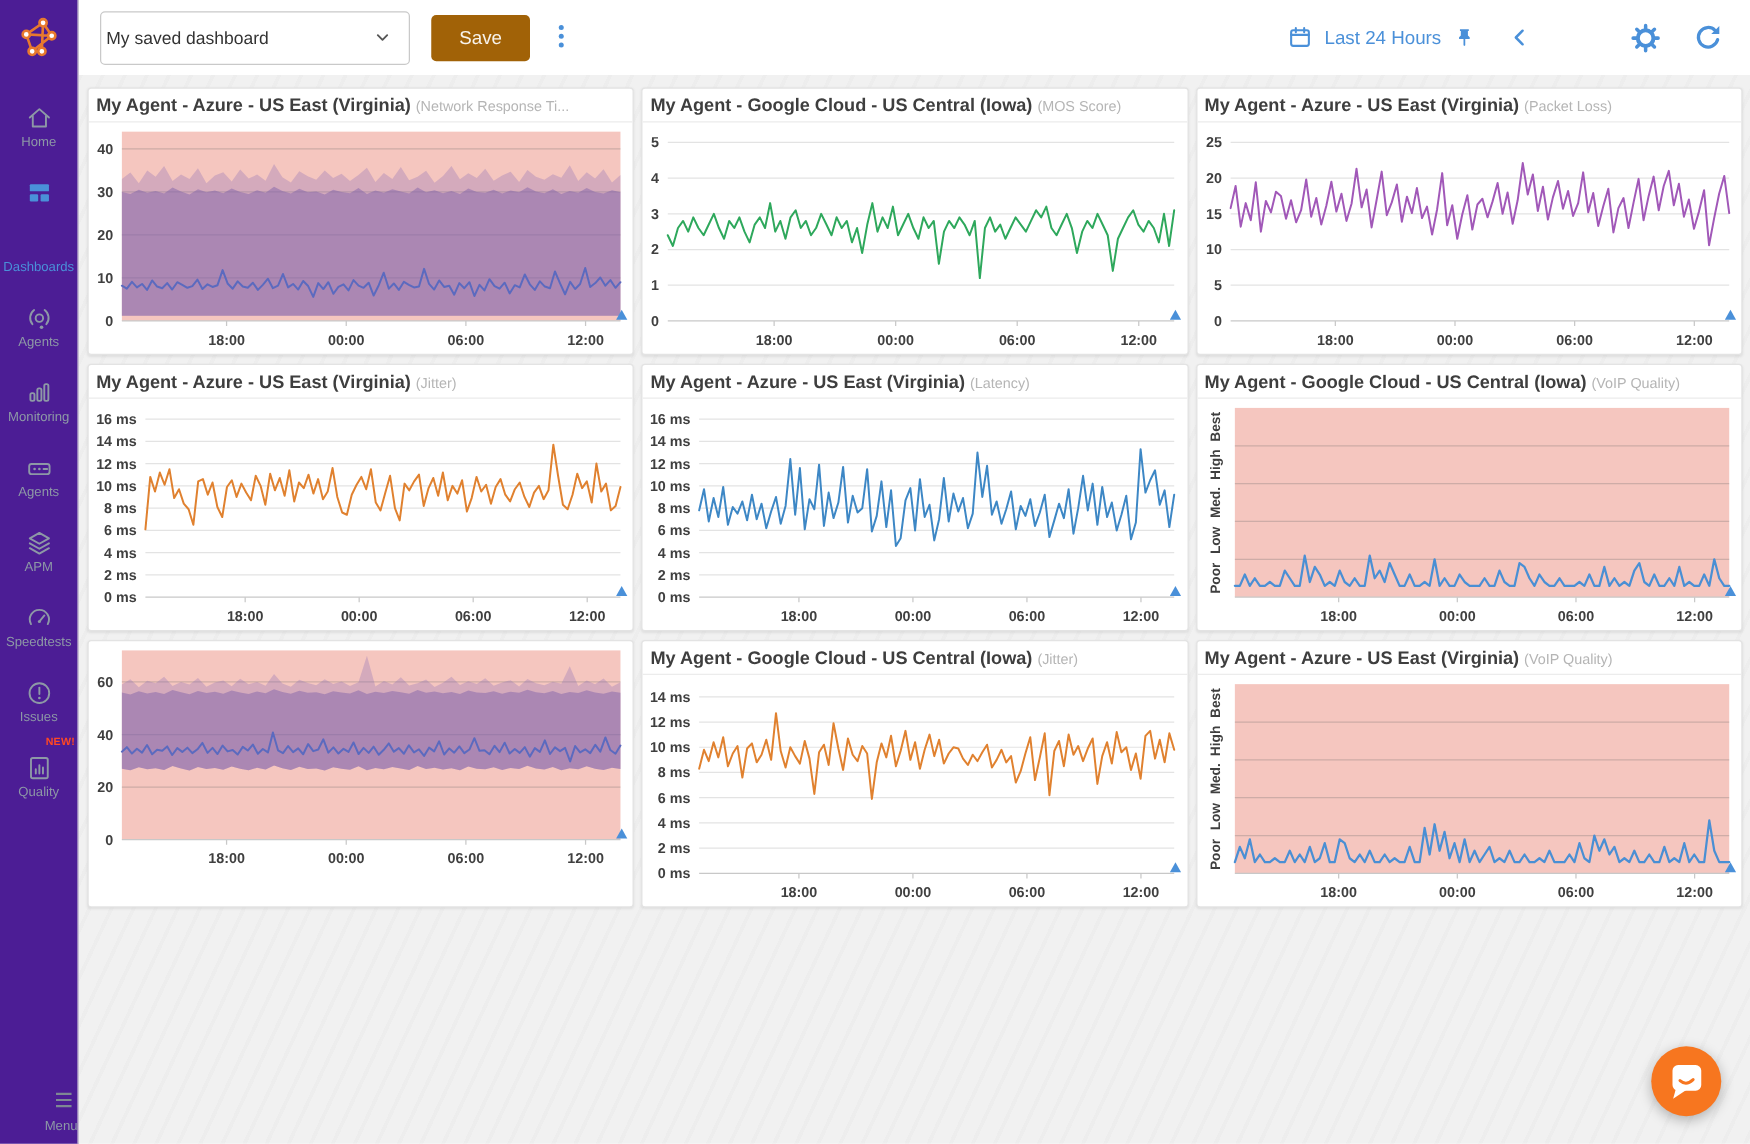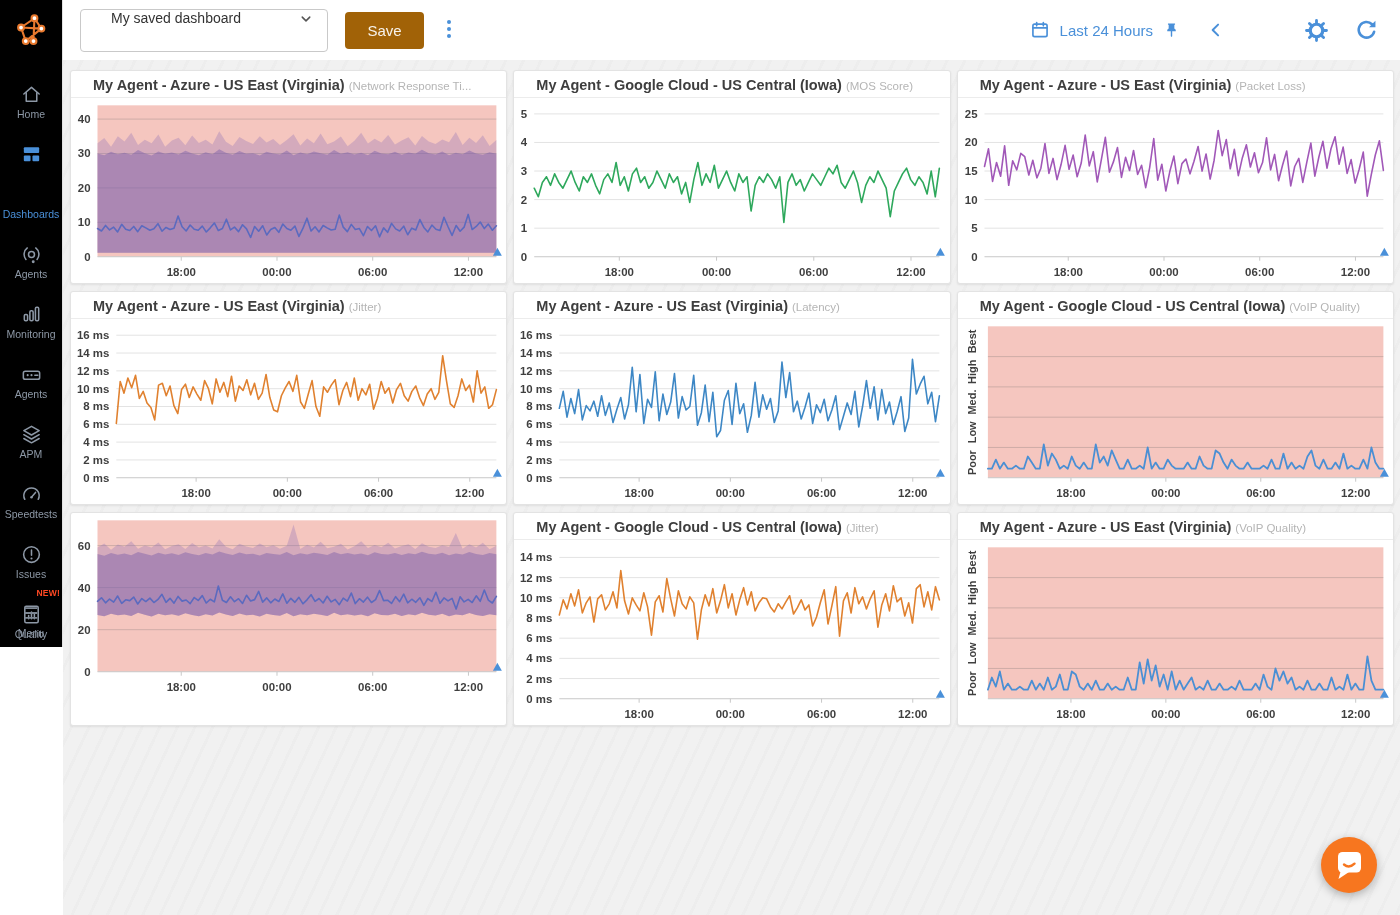--- a/index.html
+++ b/index.html
@@ -1,44 +1,44 @@
 <!DOCTYPE html>
 <html><head>
 <meta charset="utf-8">
 <style>
   * { margin:0; padding:0; box-sizing:border-box; }
   html,body { width:1400px; height:915px; overflow:hidden;
     font-family:"Liberation Sans", sans-serif; background:#fff; }
 
   
-  .sidebar { position:absolute; left:0; top:0; width:63px; height:647px;
-    background:#000000; border-right:1px solid #e2e2e2; z-index:30; }
+  .sidebar { position:absolute; left:0; top:0; width:63px; height:915px;
+    background:#4c1d95; border-right:1px solid #e2e2e2; z-index:30; }
   .logo-box { height:60px; display:flex; align-items:center; justify-content:center; }
   .nav { display:flex; flex-direction:column; align-items:center; margin-top:12px; }
   .nav-item { width:100%; padding:11px 0 12px; text-align:center; cursor:pointer; }
   .nav-item .ic { display:block; margin:0 auto 3px; width:23px; height:23px; }
   .nav-item .lbl { font-size:10.5px; color:#8d98a6; display:block; line-height:11px; }
   .nav-item svg { stroke:#8d98a6; fill:none; stroke-width:1.6; stroke-linecap:round; stroke-linejoin:round; }
   .nav-item svg .f { fill:#8d98a6; stroke:none; }
   .nav-item.active .lbl { color:#4a90d9;margin-top:43px; }
   .nav-item.active svg { stroke:#4a90d9; }
   .nav-item.active svg .f { fill:#4a90d9; }
   .nav-item.rel { position:relative; }
   .new-badge { position:absolute; top:-4px; right:2px; font-size:8.5px; font-weight:800;
     color:#ff4823; letter-spacing:.2px; }
-  .menu-item { position:absolute; bottom:8px; width:100%; text-align:center; cursor:pointer; }
+  .menu-item { position:absolute; bottom:8px; width:100%; text-align:right; cursor:pointer; }
   .menu-item svg { stroke:#7e8894; stroke-width:2; }
   .menu-item .lbl { font-size:10.5px; color:#8d98a6; display:block; margin-top:2px; }
 
   
   .main { position:absolute; left:63px; top:0; right:0; bottom:0; }
   .topbar { height:60px; background:#fff; display:flex; align-items:center;
     padding-left:17px; position:relative; z-index:20; }
   .dd { width:248px; height:43px; border:1px solid #c9c9c9; border-radius:4px;
-    display:flex; padding:0 12px 0 30px; cursor:pointer; background:#fff; }
+    display:flex; align-items:center; padding:0 12px 0 4px; cursor:pointer; background:#fff; }
   .dd .dd-label { font-size:14px; color:#333; flex:1; }
   .dd svg { stroke:#555; fill:none; stroke-width:2; stroke-linecap:round; stroke-linejoin:round; }
   .save-btn { margin-left:17px; width:79px; height:37px; border:none; border-radius:4px;
     background:#a16207; color:rgba(255,255,255,.92); font-size:15px;
     font-family:"Liberation Sans",sans-serif; cursor:default; }
   .kebab { margin-left:13px; width:24px; height:32px; background:none; border:none; cursor:pointer; }
   .kebab svg .f { fill:#4a90d9; }
   .tb-right { margin-left:auto; display:flex; align-items:center; padding-right:21px;justify-content:flex-end; }
   .tb-right svg { stroke:#4a90d9; fill:none; stroke-width:2; stroke-linecap:round; stroke-linejoin:round; }
   .tb-right svg .f { fill:#4a90d9; stroke:none; }
@@ -49,21 +49,21 @@
   .gap-gear { margin-left:78px; }
   .gap-refresh { margin-left:25px; }
 
   
   .content { position:absolute; top:60px; left:0; right:0; bottom:0; background:#f1f1f1;
     background-image:repeating-linear-gradient(115deg, rgba(0,0,0,0.014) 0 3px, transparent 3px 16px); }
   .grid { position:absolute; left:7px; top:10px; right:6px;
     display:grid; grid-template-columns:repeat(3,1fr); grid-auto-rows:214px; gap:7px 6px; }
   .card { background:#fff; border:1px solid #e3e3e3; border-radius:3px;
     box-shadow:0 1px 2px rgba(70,70,70,.10); overflow:hidden; cursor:pointer; }
-  .card-hd { height:27px; padding:5px 22px 0; white-space:nowrap; overflow:hidden;
+  .card-hd { height:27px; padding:5px 6px 0; white-space:nowrap; overflow:hidden;
     text-overflow:ellipsis; border-bottom:1px solid #ececec; }
   .card-title { font-size:14.5px; font-weight:700; color:#3e3e3e; }
   .card-sub { font-size:11.5px; color:#b5b5b5; font-weight:400; margin-left:4px; }
   .card svg.chart { display:block; }
 
   
   .fab { position:absolute; left:1321px; top:837px; width:56px; height:56px; border:none;
     border-radius:50%; background:#f7761f; box-shadow:0 3px 10px rgba(0,0,0,.28); cursor:pointer; z-index:40; }
 </style>
 </head>

